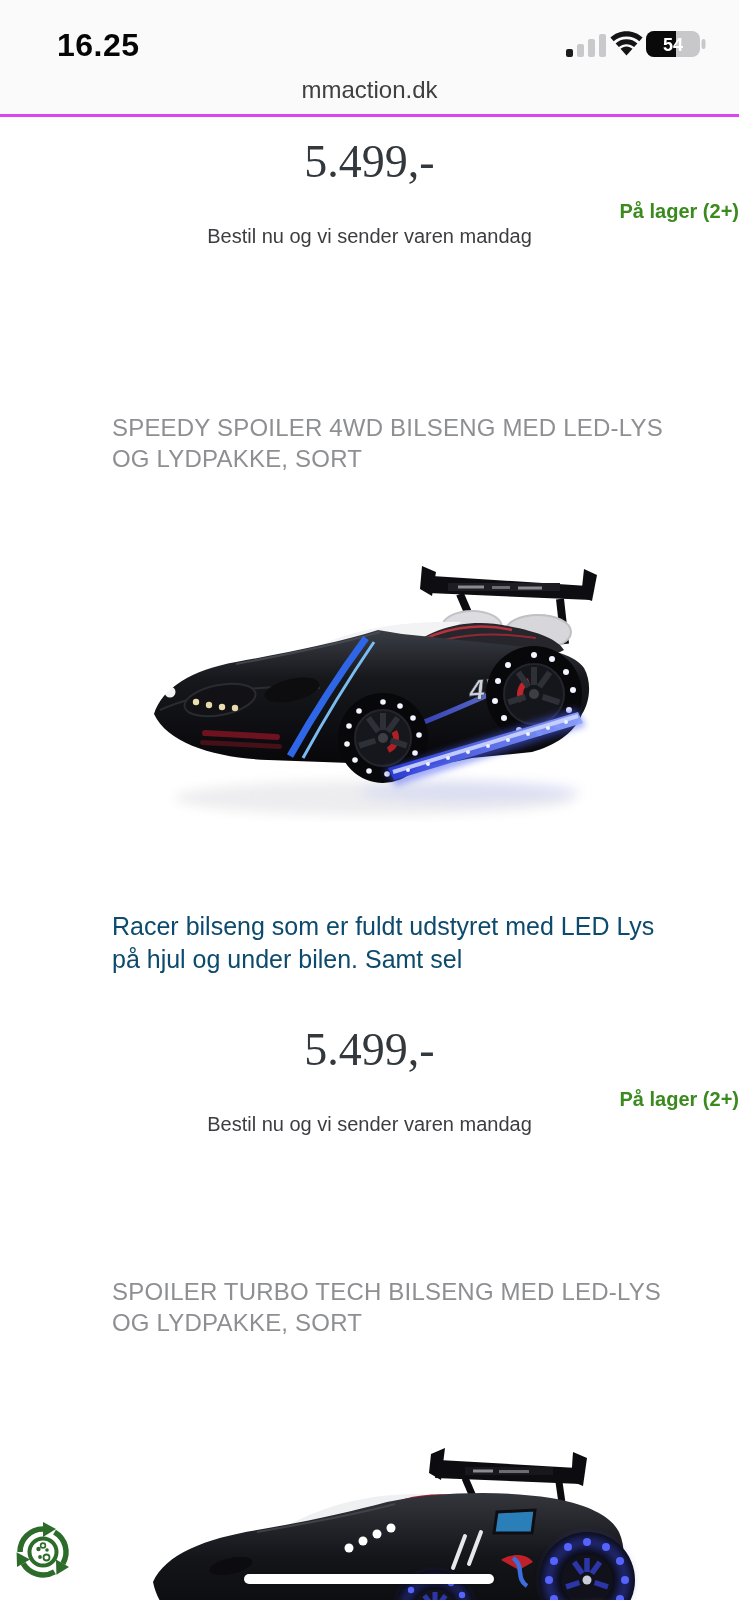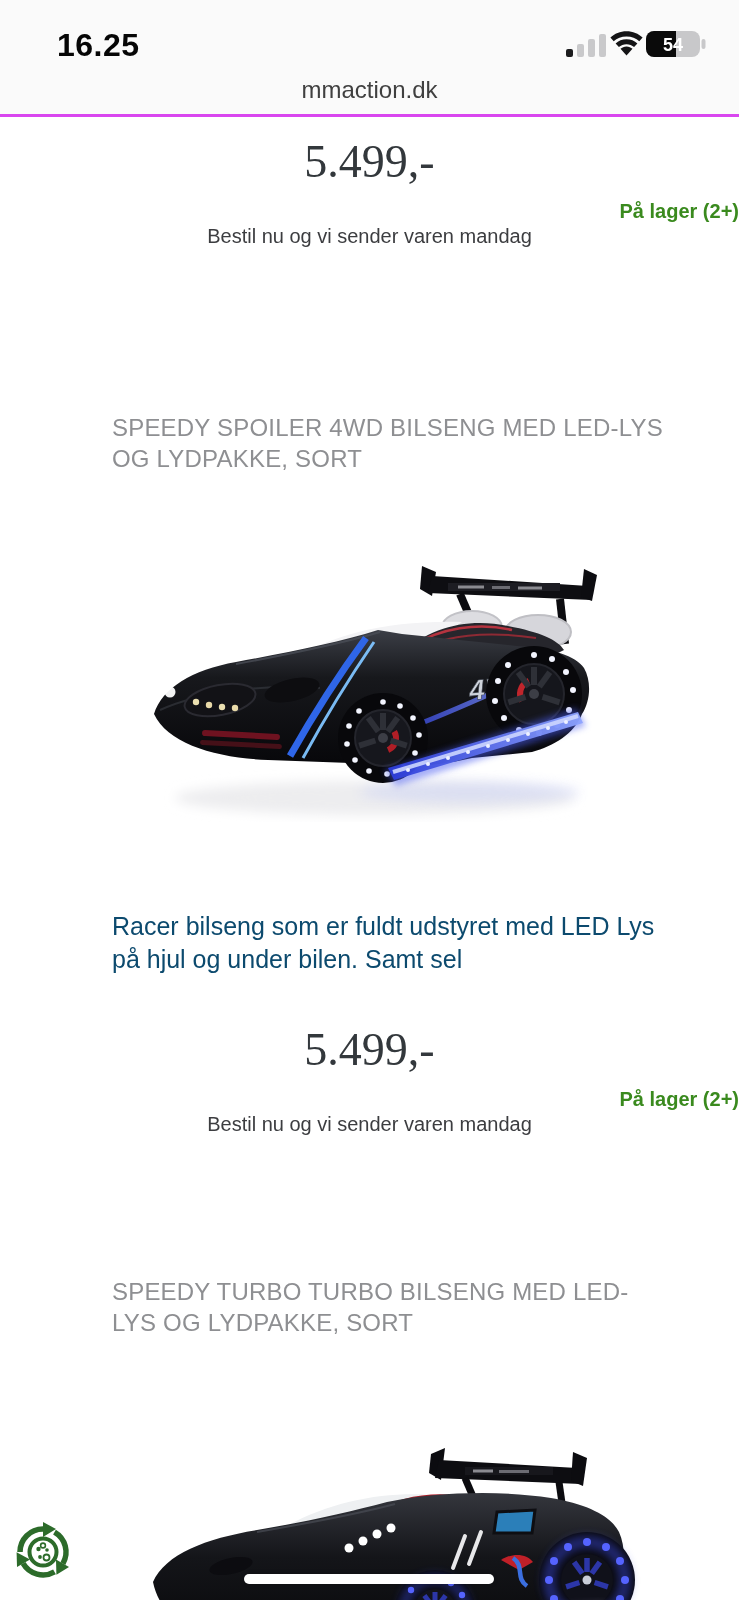--- a/index.html
+++ b/index.html
@@ -220,21 +220,21 @@
   </svg>
 
   <div class="pdesc" style="top:910px;">Racer bilseng som er fuldt udstyret med LED Lys på hjul og under bilen. Samt sel</div>
 
   <div class="priceblock" style="top:1024px;">
     <div class="price">5.499,-</div>
     <div class="stock">På lager (2+)</div>
     <div class="delivery">Bestil nu og vi sender varen mandag</div>
   </div>
 
-  <div class="ptitle" style="top:1276px;">SPEEDY TURBO TURBO BILSENG MED LED-LYS OG LYDPAKKE, SORT</div>
+  <div class="ptitle" style="top:1276px;">SPOILER TURBO TECH BILSENG MED LED-LYS OG LYDPAKKE, SORT</div>
 
   <svg class="carimg" style="left:135px;top:1440px;" width="510" height="210" viewBox="0 0 510 210">
     <defs>
       <linearGradient id="bodyG2" x1="0" y1="0" x2="0" y2="1">
         <stop offset="0" stop-color="#34363d"></stop>
           <stop offset=".4" stop-color="#141519"></stop>
           <stop offset="1" stop-color="#060608"></stop>
       </linearGradient>
       <filter id="b5" x="-50%" y="-50%" width="200%" height="200%">
           <feGaussianBlur stdDeviation="5"></feGaussianBlur>

